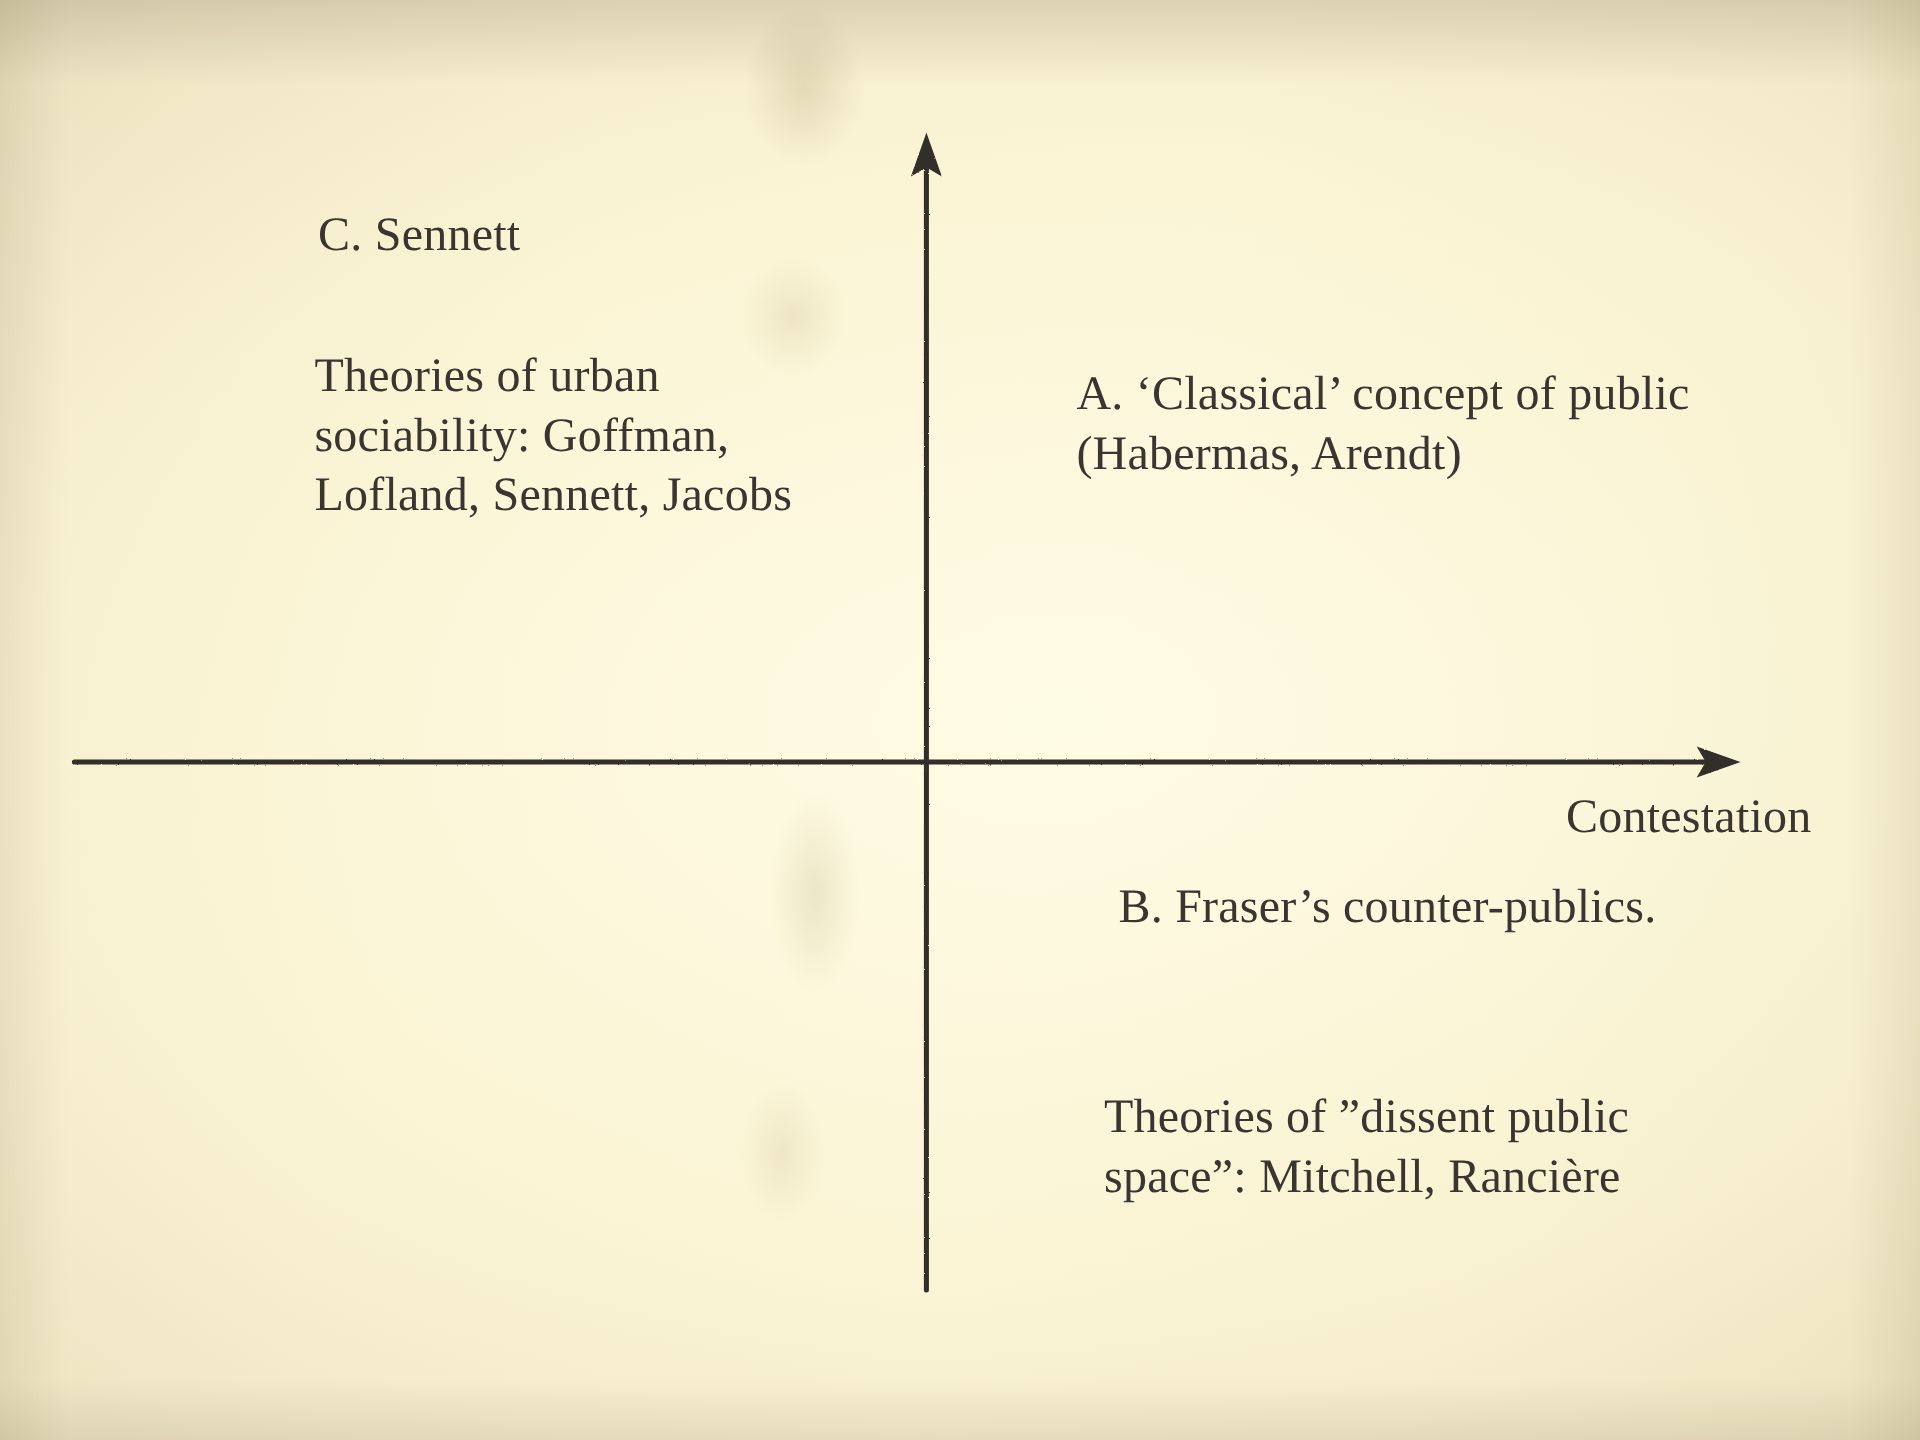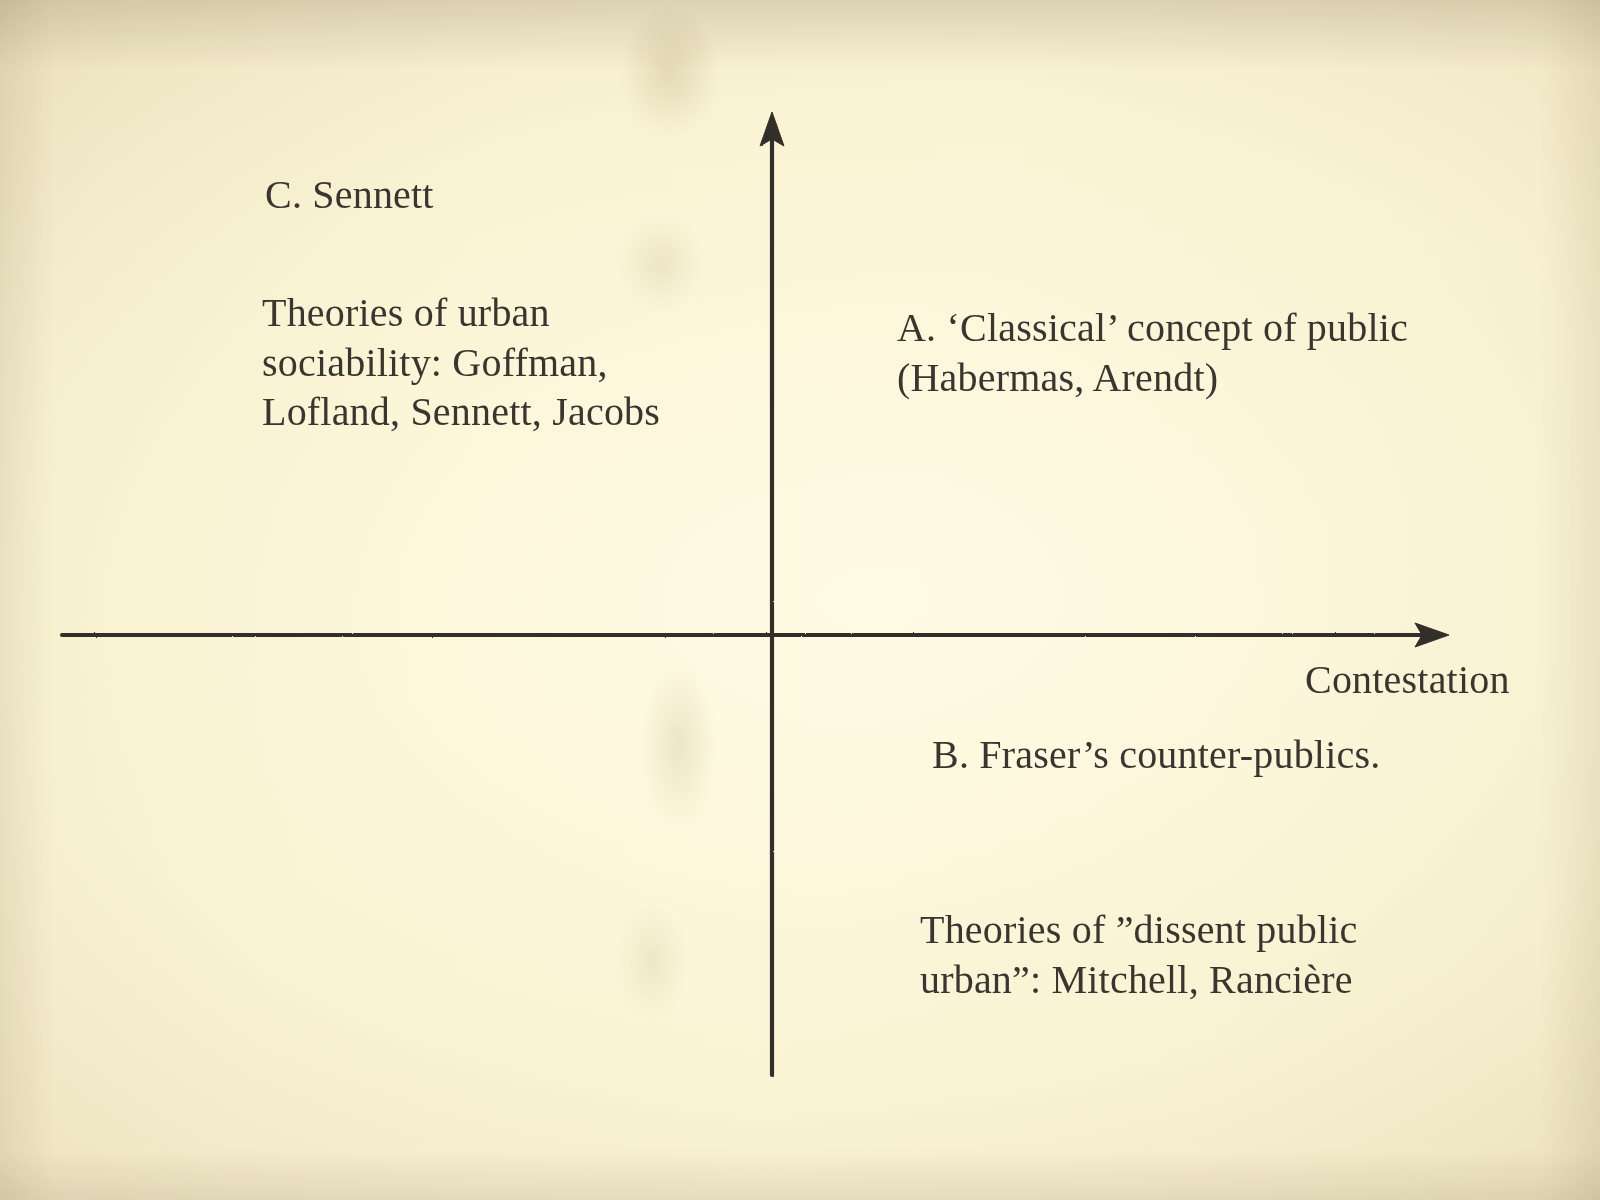--- a/index.html
+++ b/index.html
@@ -101,15 +101,15 @@
   <div class="lbl axis-label" id="h-axis-label">Contestation</div>
 
   <div class="lbl quad-text" id="q2-a">C. Sennett</div>
 
   <div class="lbl quad-text" id="q2-b">Theories of urban sociability: Goffman, Lofland, Sennett, Jacobs</div>
 
   <div class="lbl quad-text" id="q1-a">A. ‘Classical’ concept of public (Habermas, Arendt)</div>
 
   <div class="lbl quad-text" id="q4-a">B. Fraser’s counter-publics.</div>
 
-  <div class="lbl quad-text" id="q4-b">Theories of ”dissent public urban”: Mitchell, Rancière</div>
+  <div class="lbl quad-text" id="q4-b">Theories of ”dissent public space”: Mitchell, Rancière</div>
 
 </div>
 
 </body></html>

